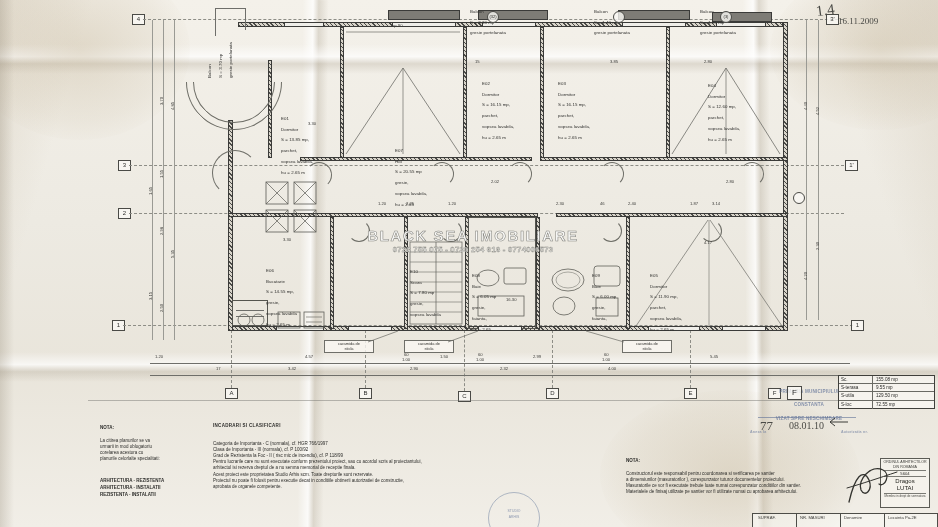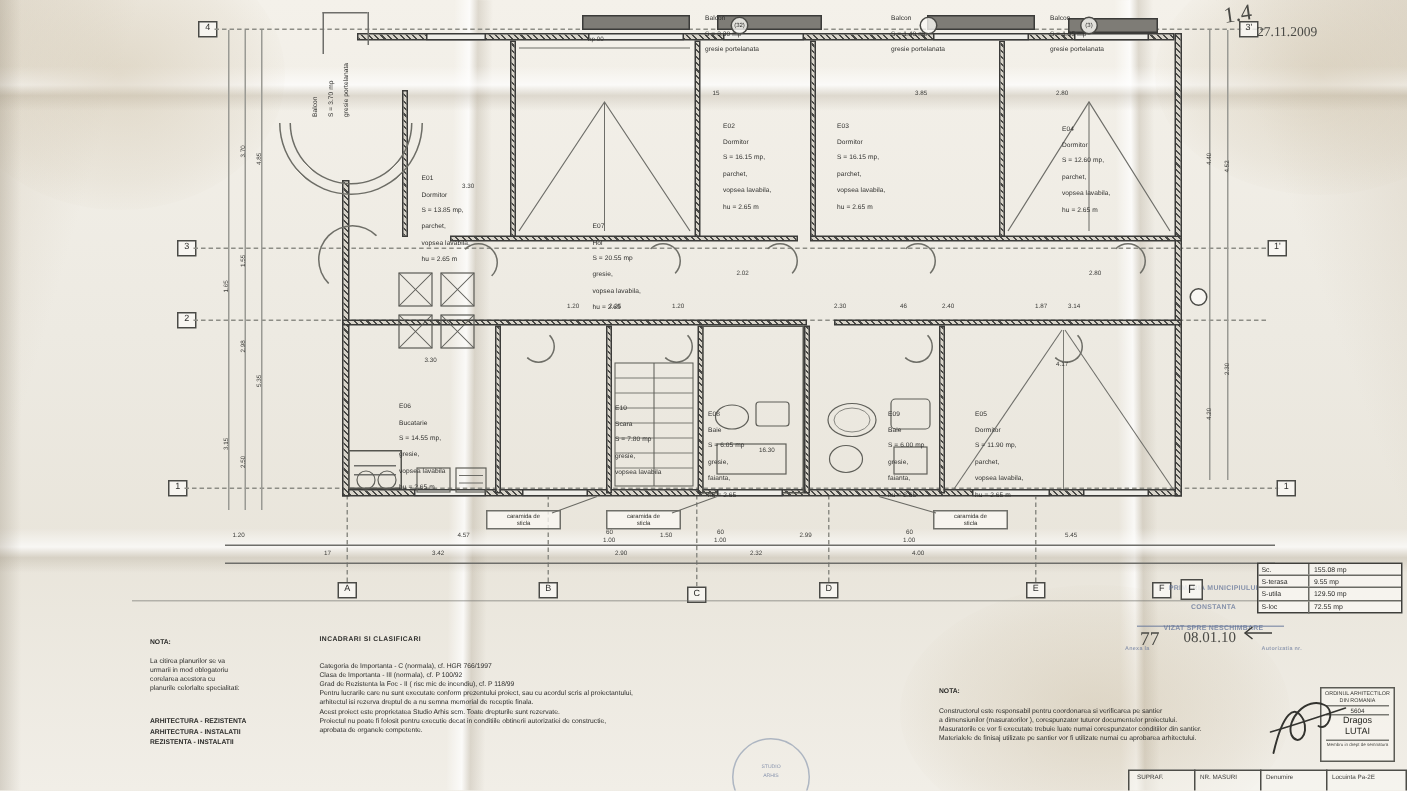--- a/index.html
+++ b/index.html
@@ -449,20 +449,22 @@
 <div class="dim" style="left:712px;top:202px;">3.14</div>
 <div class="dim" style="left:704px;top:241px;">4.17</div>
 <div class="dim" style="left:690px;top:202px;">1.87</div>
 <div class="dim" style="left:726px;top:180px;">2.80</div>
 <div class="dim" style="left:506px;top:298px;">16.30</div>
 <div class="dim" style="left:475px;top:60px;">15</div>
 <div class="dim" style="left:610px;top:60px;">3.85</div>
 <div class="dim" style="left:704px;top:60px;">2.80</div>
 
 <div id="wm">
+  <div class="t1">BLACK SEA IMOBILIARE</div>
+  <div class="t2">0728 755 075 - 0730 254 616 - 0774006573</div>
 </div>
 
 <div class="ln h thin" style="left:88px;top:400px;width:760px;opacity:.45;"></div>
 
 <div class="note" style="left:100px;top:419px;width:110px;">
   <div class="hd">NOTA:</div>
   <div>La citirea planurilor se va
 urmarii in mod oblogatoriu
 corelarea acestora cu
 planurile celorlalte specialitati:</div>
@@ -550,15 +552,15 @@
 <div class="tb" style="left:752px;top:513px;width:186px;height:16px;background:rgba(250,249,245,.5);"></div>
 <div class="ln v" style="left:796px;top:513px;height:16px;background:#4d4d48;"></div>
 <div class="ln v" style="left:840px;top:513px;height:16px;background:#4d4d48;"></div>
 <div class="ln v" style="left:884px;top:513px;height:16px;background:#4d4d48;"></div>
 <div class="dim" style="left:758px;top:516px;">SUPRAF.</div>
 <div class="dim" style="left:800px;top:516px;">NR. MASURI</div>
 <div class="dim" style="left:844px;top:516px;">Denumire</div>
 <div class="dim" style="left:888px;top:516px;">Locuinta  Pa-2E</div>
 
 <div class="hand" style="left:816px;top:2px;font-size:15px;transform:rotate(-8deg);">1.4</div>
-<div class="hand" style="left:838px;top:16px;font-size:9px;">27.11.2009</div>
+<div class="hand" style="left:838px;top:16px;font-size:9px;">16.11.2009</div>
 
 <div class="dim" style="left:392px;top:24px;">hp 90</div>
 
 </body></html>

